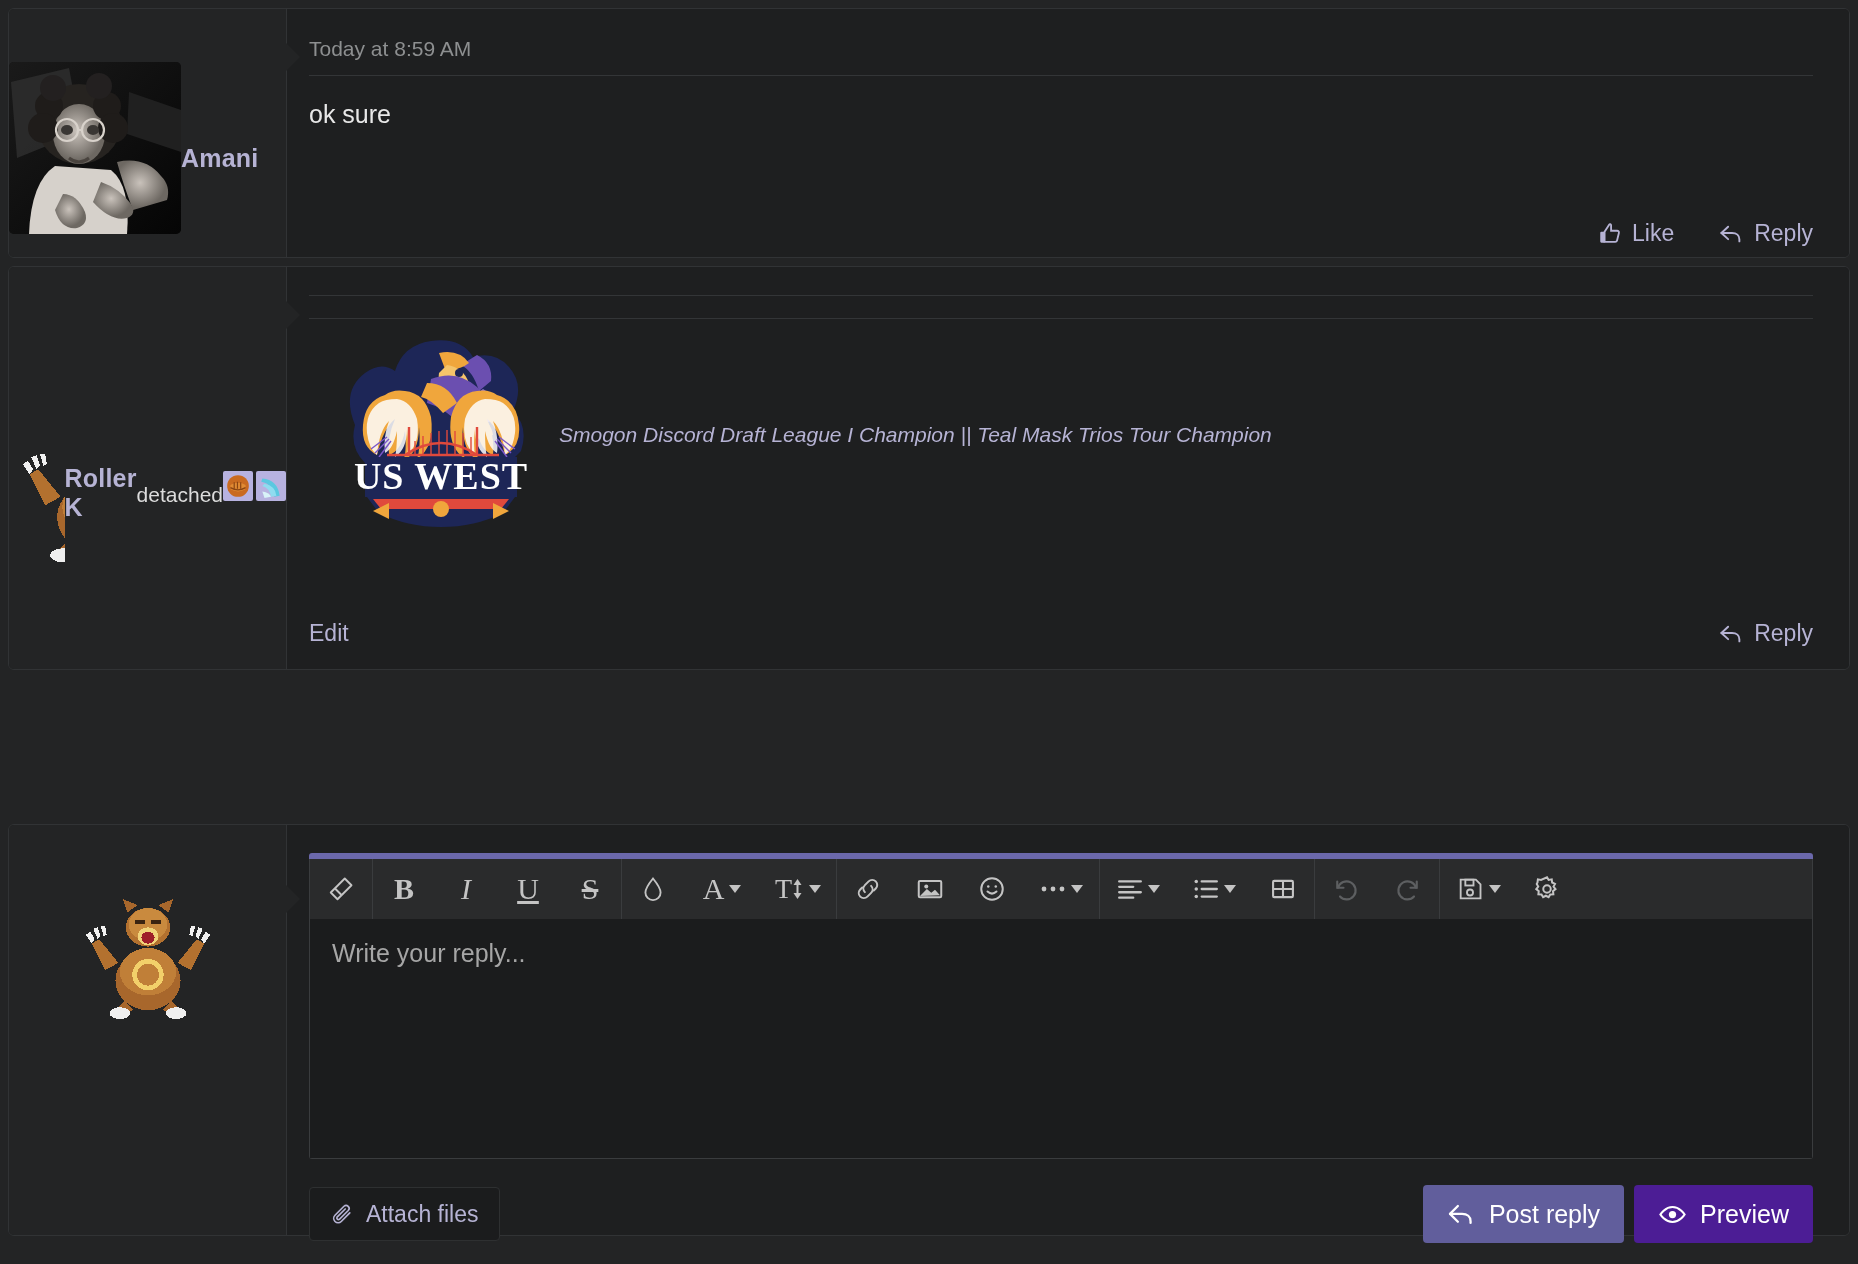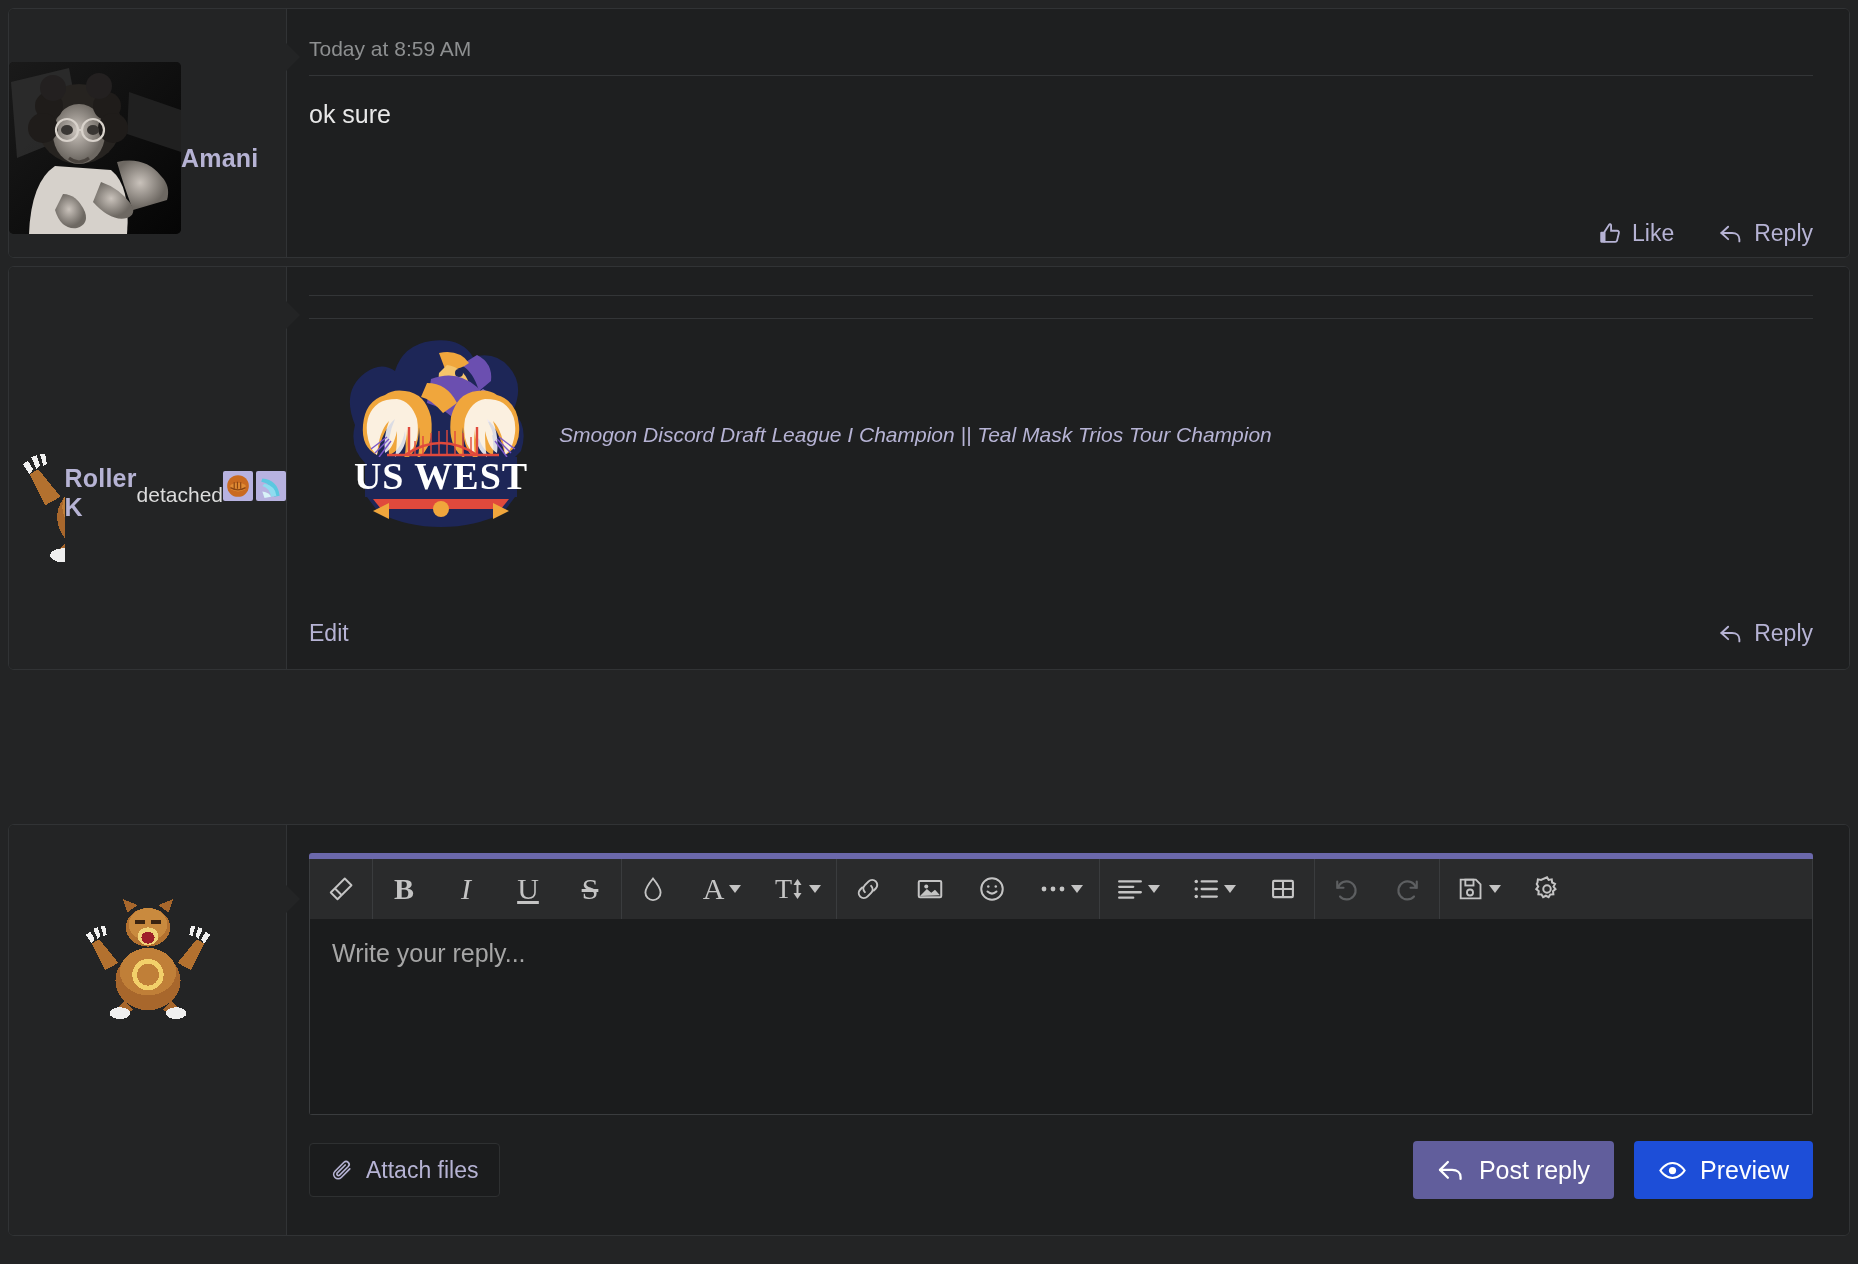--- a/index.html
+++ b/index.html
@@ -159,53 +159,53 @@
   .caret {
     width: 0; height: 0; margin-left: 5px;
     border-left: 6px solid transparent;
     border-right: 6px solid transparent;
     border-top: 8px solid currentColor;
   }
   .textarea-box {
     background: #1b1c1d;
     border: 1px solid #3a3c3e;
     border-top: none;
-    height: 196px;
+    height: 240px;
     padding: 20px 22px;
   }
   .placeholder { color: #a6a6a6; font-size: 25px; }
 
   .reply-footer {
     display: flex; align-items: center; justify-content: space-between;
     margin-top: 26px;
   }
   .attach-btn {
     background: #1b1c1d;
     border: 1px solid #2e3031;
     border-radius: 4px;
     color: #b6b3d4;
     font-size: 23px;
     padding: 0 20px;
     height: 54px;
     display: inline-flex; align-items: center; gap: 11px;
     cursor: pointer;
   }
-  .right-btns { display: flex; gap: 20px; }
+  .right-btns { display: flex; gap: 10px; }
   .btn {
     height: 58px;
     border-radius: 4px;
     display: inline-flex; align-items: center; gap: 13px;
     padding: 0 24px;
     font-size: 25px;
     color: #ffffff;
     cursor: pointer;
     border: none;
   }
   .btn-primary { background: #615e9c; }
-  .btn-secondary { background: #1d4ed8; }
+  .btn-secondary { background: #4c1d95; }
 
   .embed-img { display: block; }
 </style>
 </head>
 <body>
 
 <div id="root">
 
   <div class="post" id="p1" style="top:8px; height:250px;">
     <div class="post-user">

